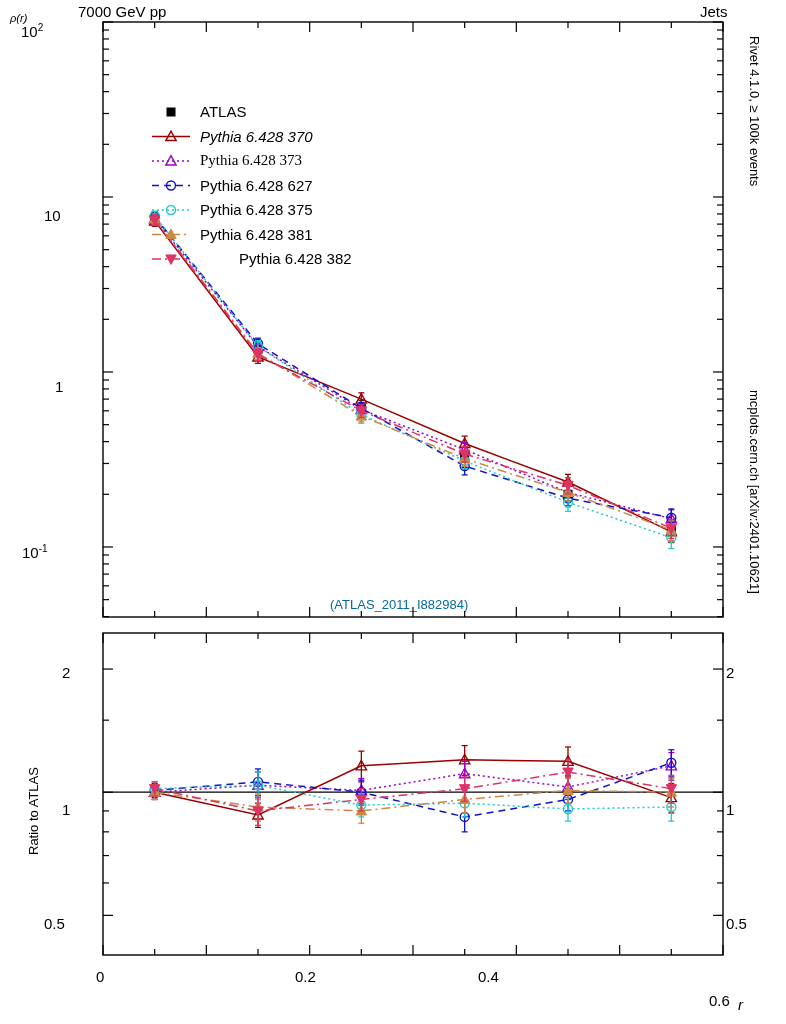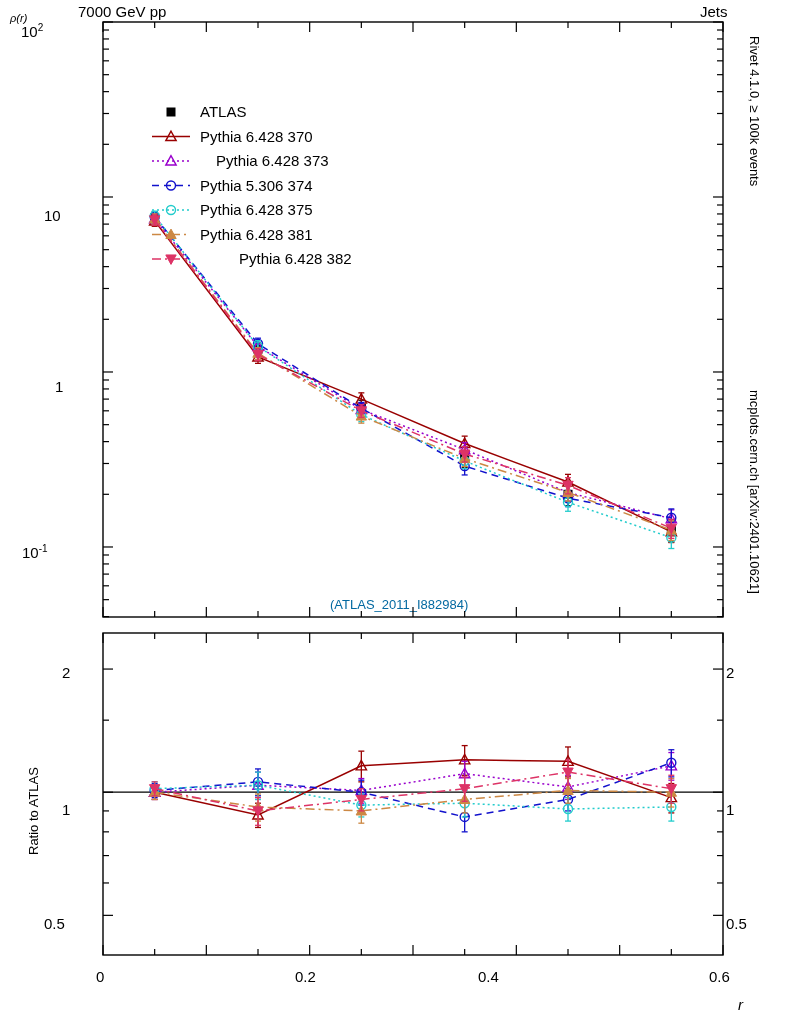--- a/index.html
+++ b/index.html
@@ -45,27 +45,27 @@
   <div class="abs txt" style="left:62px;top:801px;">1</div>
   <div class="abs txt" style="left:44px;top:915px;">0.5</div>
 
   <div class="abs txt" style="left:726px;top:664px;">2</div>
   <div class="abs txt" style="left:726px;top:801px;">1</div>
   <div class="abs txt" style="left:726px;top:915px;">0.5</div>
 
   <div class="abs txt" style="left:96px;top:968px;">0</div>
   <div class="abs txt" style="left:295px;top:968px;">0.2</div>
   <div class="abs txt" style="left:478px;top:968px;">0.4</div>
-  <div class="abs txt" style="left:709px;top:968px;text-align:center;">0.6</div>
+  <div class="abs txt" style="left:709px;top:992px;text-align:center;">0.6</div>
 
   <div class="abs" id="legend-labels">
       <div class="abs txt" style="left: 200px; top: 103px;">ATLAS</div>
-      <div class="abs txt" style="left: 200px; top: 127.5px;">Pythia 6.428 370</div>
-      <div class="abs txt" style="left: 216px; top: 152px;">Pythia 6.428 373</div>
-      <div class="abs txt" style="left: 200px; top: 176.5px;">Pythia 5.306 374</div>
+      <div class="abs txt" style="left: 200px; top: 127.5px; font-style: italic;">Pythia 6.428 370</div>
+      <div class="abs txt" style="left: 200px; top: 152px; font-family: Liberation Serif, serif;">Pythia 6.428 373</div>
+      <div class="abs txt" style="left: 200px; top: 176.5px;">Pythia 6.428 627</div>
       <div class="abs txt" style="left: 200px; top: 201px;">Pythia 6.428 375</div>
       <div class="abs txt" style="left: 200px; top: 225.5px;">Pythia 6.428 381</div>
       <div class="abs txt" style="left: 200px; top: 250px; margin-left: 39px;">Pythia 6.428 382</div>
     </div>
 
   <svg class="abs" style="left:0;top:0;" width="786" height="1024">
     <g id="plot-g">
         <rect x="103" y="22" width="620" height="595" fill="none" stroke="#000" stroke-width="1.4"></rect>
         <rect x="103" y="633" width="620" height="322" fill="none" stroke="#000" stroke-width="1.4"></rect>
         <line x1="103" y1="617" x2="103" y2="607" stroke="#000" stroke-width="1.2"></line>

